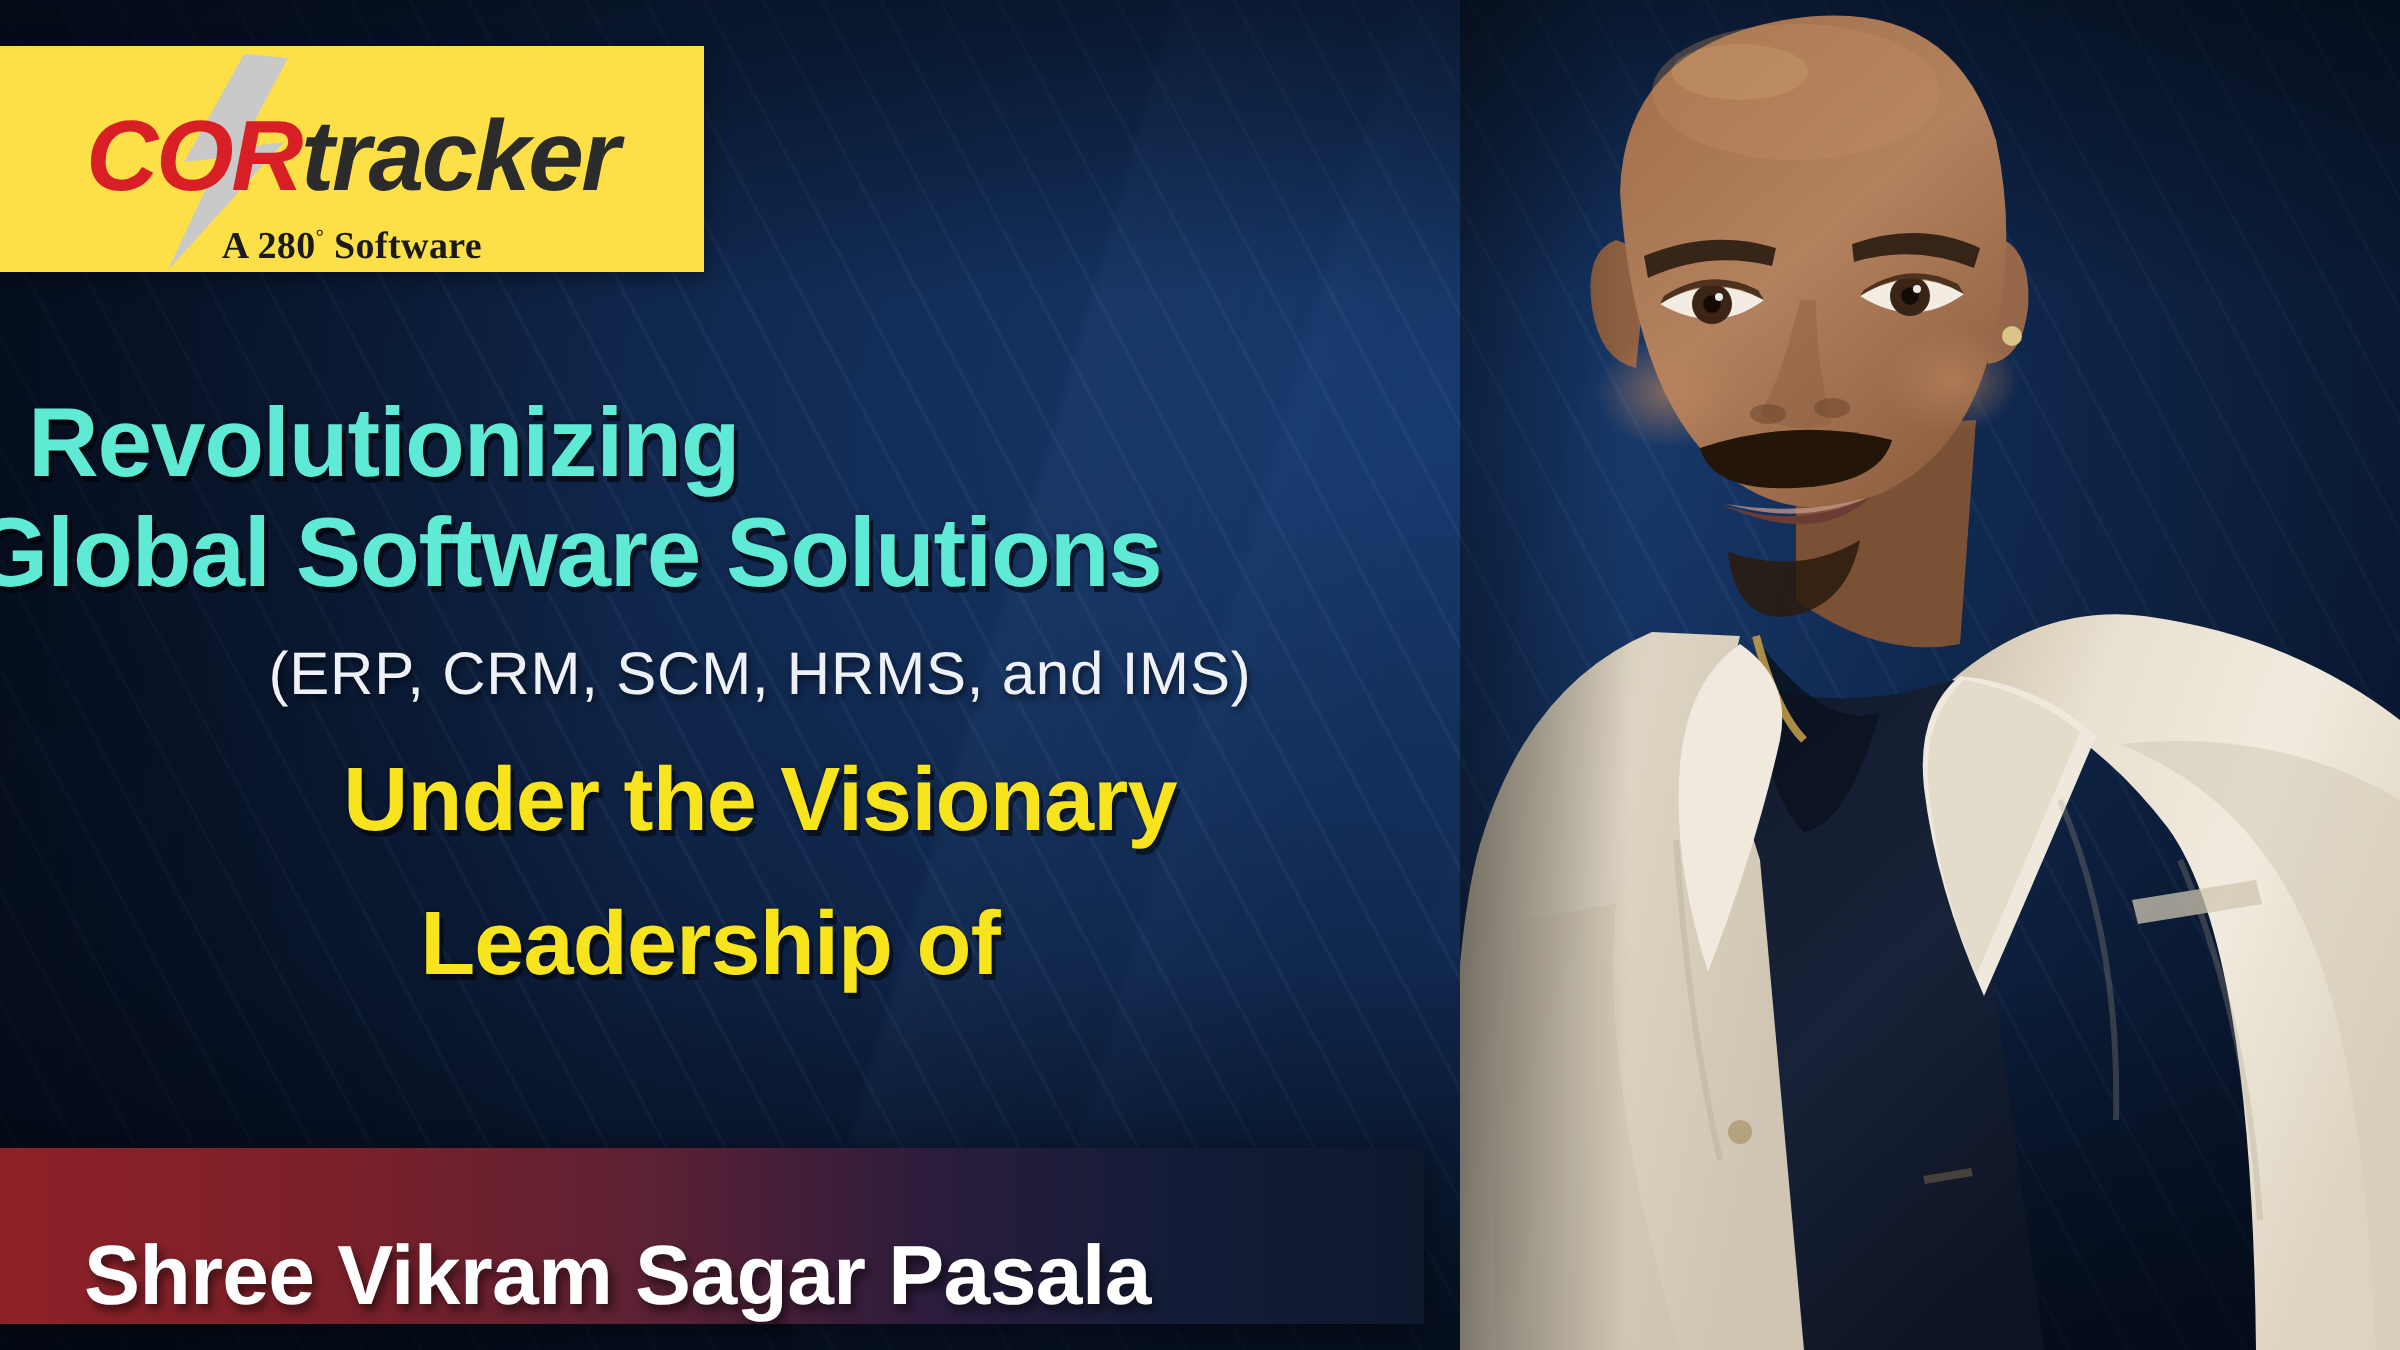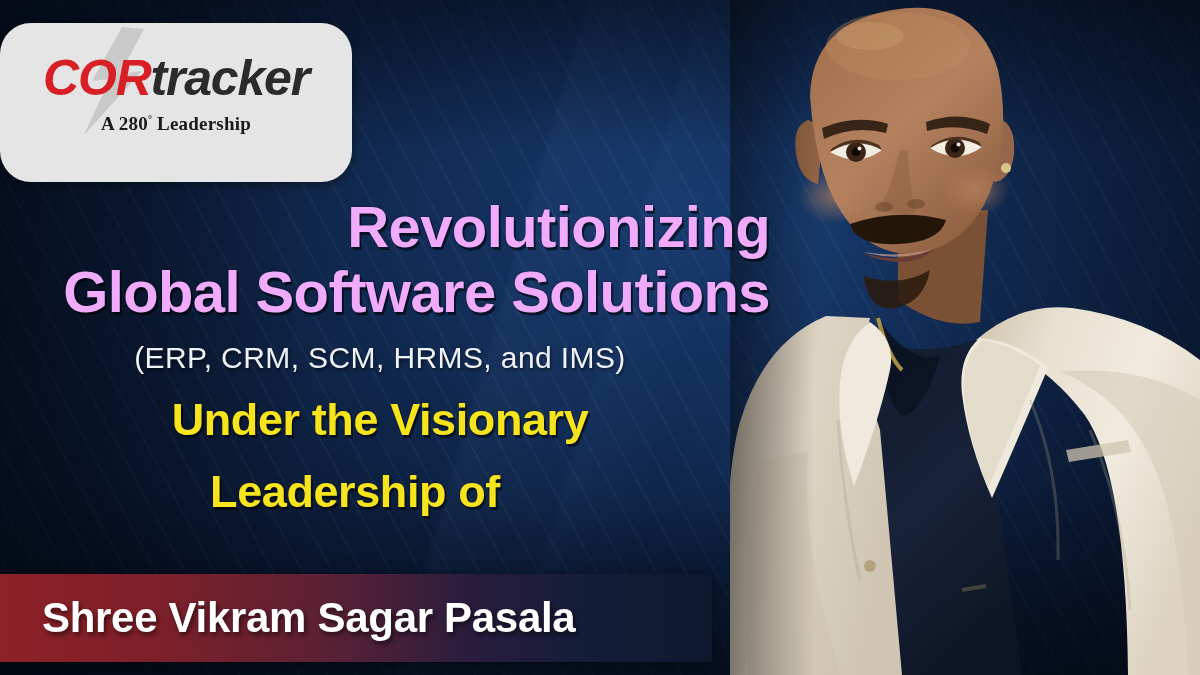--- a/index.html
+++ b/index.html
@@ -52,25 +52,24 @@
     filter:blur(2px);
   }
   .facet-a { left:640px; top:-180px; width:150px; height:1050px; transform:rotate(16deg); opacity:.55; }
   .facet-b { left:760px; top:-200px; width:95px;  height:1100px; transform:rotate(16deg); opacity:.40; }
   .facet-c { left:-60px; top:330px;  width:210px; height:560px;  transform:rotate(22deg); opacity:.30; }
   .facet-d { left:905px; top:-200px; width:260px; height:700px;  transform:rotate(16deg); opacity:.22; }
 
   
   .logo-card {
     position:absolute; left:0; top:23px;
-    width:352px; height:159px;
-    background:#e5e5e5;
+    width:352px; height:113px;
+    background:#fde047;
     box-shadow:0 2px 10px rgba(0,0,0,.45);
     overflow:hidden;
-    border-radius:31px;
   }
   .logo-inner { position:relative; width:100%; height:100%; }
   .logo-bolt {
     position:absolute; left:78px; top:4px;
     width:72px; height:108px;
     color:#c9c9c9;
   }
   .logo-wordmark {
     position:absolute; left:0; right:0; top:30px;
     text-align:center;
@@ -91,26 +90,26 @@
     font-size:19px;
     color:#1a1a1a;
     letter-spacing:.2px;
   }
   .logo-tag sup { font-size:10px; vertical-align:super; }
 
   
   .copy { position:absolute; left:0; top:195px; width:770px; }
 
   .headline {
-    color:#f0abfc;
-    font-weight:bold;
-    font-size:58px;
+    color:#5eead4;
+    font-weight:bold;
+    font-size:49px;
     line-height:1.12;
     letter-spacing:-.6px;
-    text-align:right;
+    text-align:left;
     text-shadow:2px 3px 0 rgba(0,0,0,.55), 0 0 2px rgba(0,0,0,.5);
   }
   .hl-1 { margin-left:14px; }
   .hl-2 { margin-left:-14px; }
 
   .subline {
     margin-top:16px;
     text-align:center;
     color:#eef2f8;
     font-size:30px;
@@ -131,21 +130,21 @@
     text-shadow:2px 3px 0 rgba(0,0,0,.5), 0 0 2px rgba(0,0,0,.45);
   }
   .h2-1 { margin-left:-10px; }
   .h2-2 { margin-left:-60px; }
 
   
   .name-banner {
     position:absolute; left:0; top:574px;
     width:712px; height:88px;
     background:linear-gradient(90deg, #8e2128 0%, #7d2029 22%, #5b2134 46%, #2a1c3d 66%, #141d38 82%, #0e182d 100%);
-    display:flex; align-items:center;
+    display:flex; align-items:flex-end;
     box-shadow:0 3px 14px rgba(0,0,0,.45);
   }
   .name-text {
     margin-left:42px;
     color:#ffffff;
     font-weight:bold;
     font-size:42px;
     letter-spacing:-.3px;
     white-space:nowrap;
     text-shadow:2px 3px 5px rgba(0,0,0,.55);
@@ -306,21 +305,21 @@
   <div class="logo-card">
     <div class="logo-inner">
       <svg class="logo-bolt" viewBox="0 0 72 108" aria-hidden="true">
         <path d="M44 0 L14 54 L32 52 L6 108 L64 44 L42 47 L66 2 Z" fill="#c9c9c9"></path>
       </svg>
       <div class="logo-wordmark">
         <span class="logo-cor">COR</span><span class="logo-tracker">tracker</span>
       </div>
       <div class="logo-tag">
         <span>A 280</span><sup>°</sup>
-        <span>Leadership</span>
+        <span>Software</span>
       </div>
     </div>
   </div>
 
   <div class="copy">
     <div class="headline hl-1">Revolutionizing</div>
     <div class="headline hl-2">Global Software Solutions</div>
     <div class="subline">(ERP,  CRM,  SCM, HRMS, and IMS)</div>
     <div class="headline2 h2-1">Under the Visionary</div>
     <div class="headline2 h2-2">Leadership of</div>

